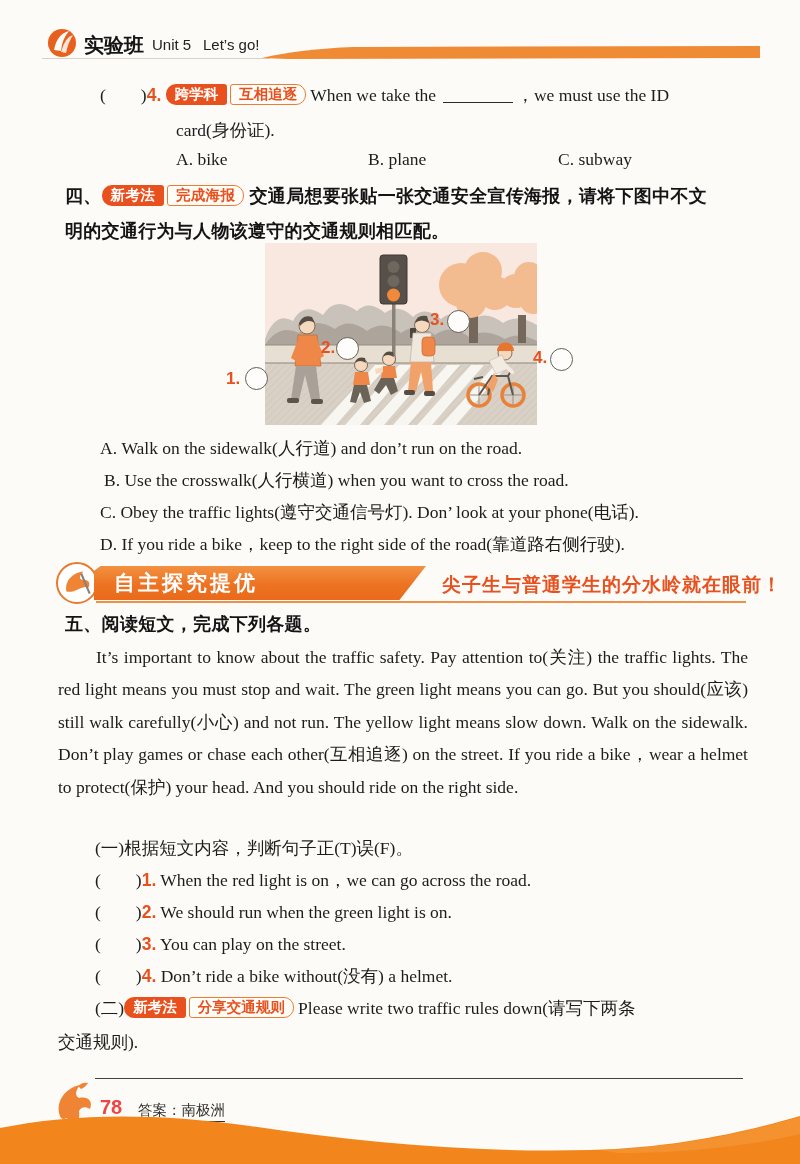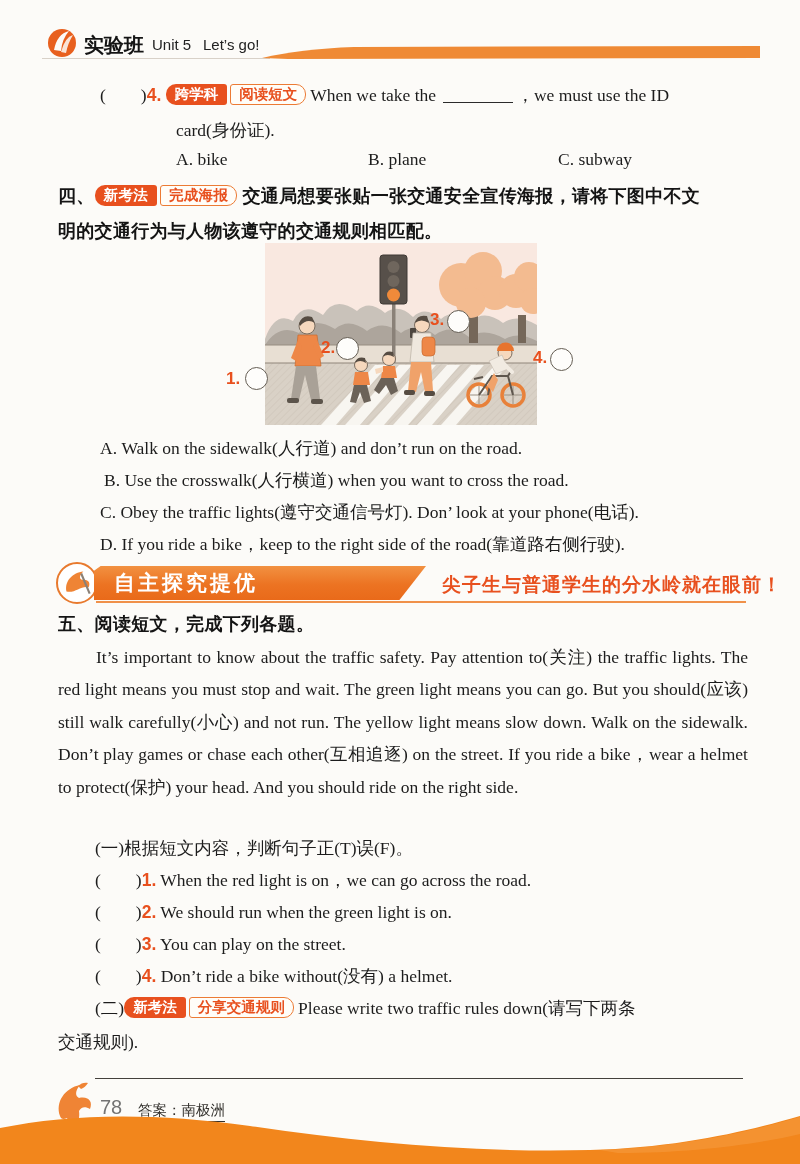--- a/index.html
+++ b/index.html
@@ -1,41 +1,41 @@
 <!DOCTYPE html>
 <html><head>
 <meta charset="utf-8">
 <style>
   html,body{margin:0;padding:0;background:#e9e7e2;}
   .page{position:relative;width:800px;height:1164px;margin:0 auto;background:#fcfbf8;overflow:hidden;}
   .abs{position:absolute;}
   .nw{white-space:nowrap;}
   .serif{font-family:"Liberation Serif","DejaVu Serif",serif;font-size:17.5px;color:#1c1c1c;}
   .hei{font-family:"Liberation Sans","DejaVu Sans",sans-serif;font-weight:700;color:#141414;}
-  .heading{font-size:18px;letter-spacing:.3px;}
+  .heading{font-size:18px;letter-spacing:.3px;margin-left:7px;}
   .numb{font-family:"Liberation Sans","DejaVu Sans",sans-serif;font-weight:700;color:#e8501e;}
   .tag-solid{display:inline-block;background:#e8501e;color:#fff;font-family:"Liberation Sans","DejaVu Sans",sans-serif;
     font-weight:700;font-size:14.5px;line-height:21px;padding:0 9px;border-radius:10px 3px 3px 10px;vertical-align:2px;}
   .tag-outline{display:inline-block;background:#fffdf8;border:1.6px solid #ec7b35;color:#e8501e;
     font-family:"Liberation Sans","DejaVu Sans",sans-serif;font-weight:700;font-size:14.5px;line-height:19px;
     padding:0 8px;border-radius:3px 10px 10px 3px;vertical-align:2px;margin-left:3px;}
   .blank{display:inline-block;width:70px;height:14px;border-bottom:1.7px solid #2b2b2b;vertical-align:-2px;margin:0 3px;}
   .passage{width:690px;text-align:justify;text-indent:38px;line-height:32.4px;}
   .marker-circle{position:absolute;width:23px;height:23px;border-radius:50%;background:#fefdfb;border:1.5px solid #645d53;box-sizing:border-box;}
   .marker-num{position:absolute;font-family:"Liberation Sans","DejaVu Sans",sans-serif;font-weight:700;font-size:17px;color:#e8501e;}
   .banner-bar{position:absolute;left:94px;top:566px;width:332px;height:34px;color:#fff;
     background:linear-gradient(180deg,#f29141 0%,#ec7322 55%,#e96a1a 100%);
     clip-path:polygon(0 14%,2% 0,100% 0,92% 100%,0 100%);
     font-family:"Liberation Sans","DejaVu Sans",sans-serif;font-weight:700;font-size:21px;letter-spacing:3px;
     line-height:34px;padding-left:20px;box-sizing:border-box;}
   .banner-rule{position:absolute;left:96px;top:601px;width:650px;height:2px;background:#f0914a;}
   .slogan{position:absolute;left:442px;top:572px;font-family:"Liberation Serif","DejaVu Serif",serif;
     font-weight:700;font-size:19px;color:#e8501e;letter-spacing:1px;}
   .answer-line{position:absolute;left:95px;top:1076px;width:648px;height:2px;border-bottom:1.8px solid #44413c;}
-  .pagenum{font-family:"Liberation Sans","DejaVu Sans",sans-serif;font-size:20px;color:#737373;font-weight:400;}
+  .pagenum{font-family:"Liberation Sans","DejaVu Sans",sans-serif;font-size:20px;color:#ef4444;font-weight:700;}
   .answer-ref{font-family:"Liberation Serif","DejaVu Serif",serif;font-size:14.5px;color:#33312d;border-bottom:1px solid #33312d;padding-bottom:1px;}
 </style>
 </head>
 <body>
 
 <div class="page">
 
   <div class="abs" style="left:46px;top:27px;width:32px;height:32px">
     <svg width="32" height="32" viewBox="0 0 32 32">
       <circle cx="16" cy="16" r="14" fill="#e8601e"></circle>
@@ -48,21 +48,21 @@
   <div class="abs nw" style="left:203px;top:36px;font-family:'Liberation Sans','DejaVu Sans',sans-serif;font-size:15px;color:#222">Let’s go!</div>
   <div class="abs" style="left:42px;top:58px;width:228px;height:1px;background:#d8d1c8"></div>
   <div class="abs" style="left:262px;top:45px">
     <svg width="498" height="15" viewBox="0 0 498 15">
       <path d="M0,13 Q38,4 92,2 L498,1 L498,13 L26,14 Z" fill="#ef8a35"></path>
     </svg>
   </div>
 
   <div class="abs serif nw" style="left:100px;top:83px">
     <span>(　　)</span><span class="numb">4.</span>
-    <span class="tag-solid">跨学科</span><span class="tag-outline">阅读短文</span>
+    <span class="tag-solid">跨学科</span><span class="tag-outline">互相追逐</span>
     <span>When we take the</span>
     <span class="blank"></span><span>，we must use the ID</span>
   </div>
   <div class="abs serif nw" style="left:176px;top:118px">card(身份证).</div>
   <div class="abs serif nw" style="left:176px;top:149px">
     <span>A.</span>&nbsp;<span>bike</span>
   </div>
   <div class="abs serif nw" style="left:368px;top:149px">
     <span>B.</span>&nbsp;<span>plane</span>
   </div>

